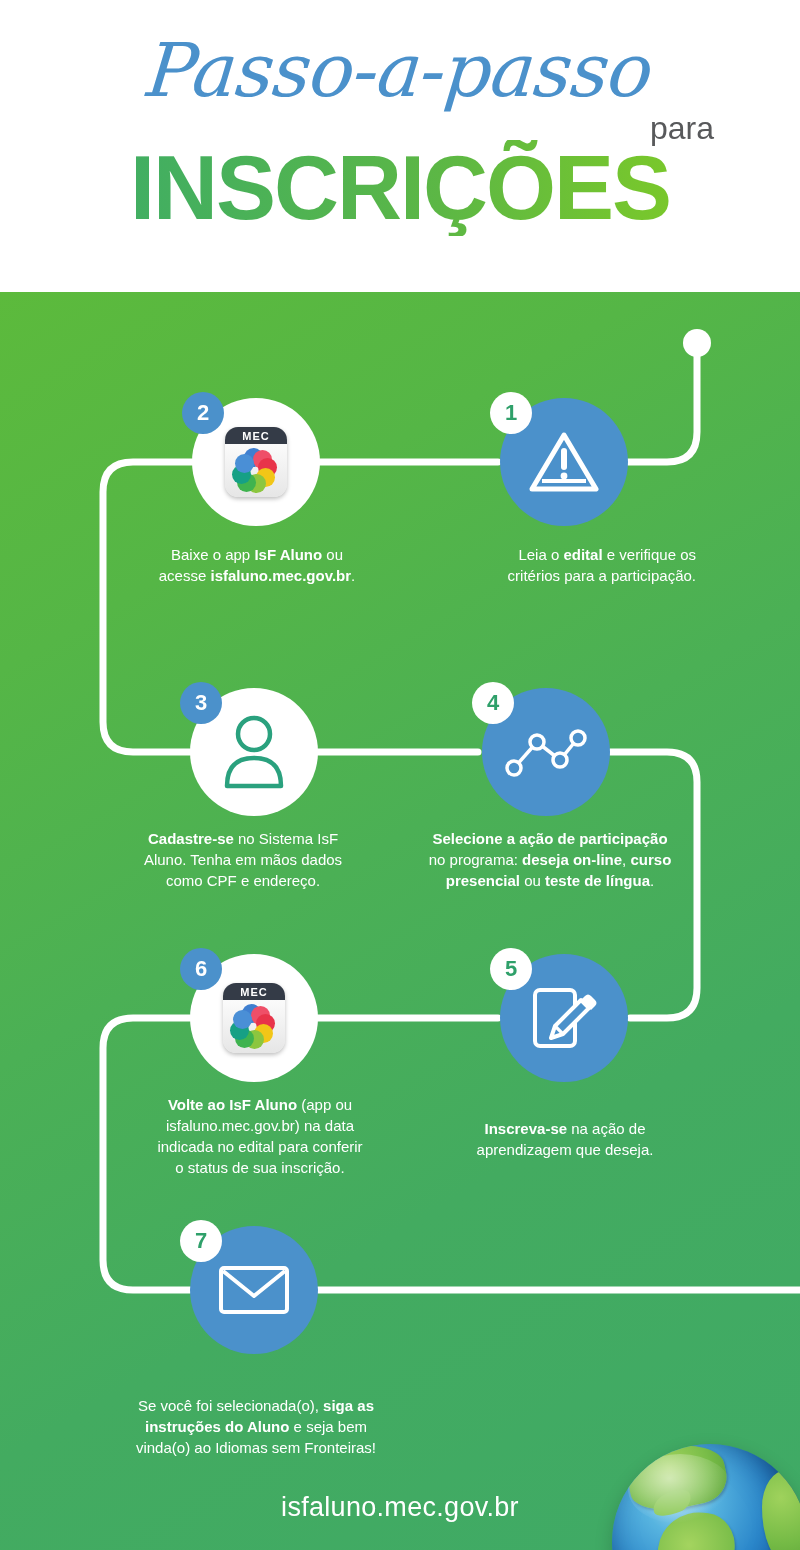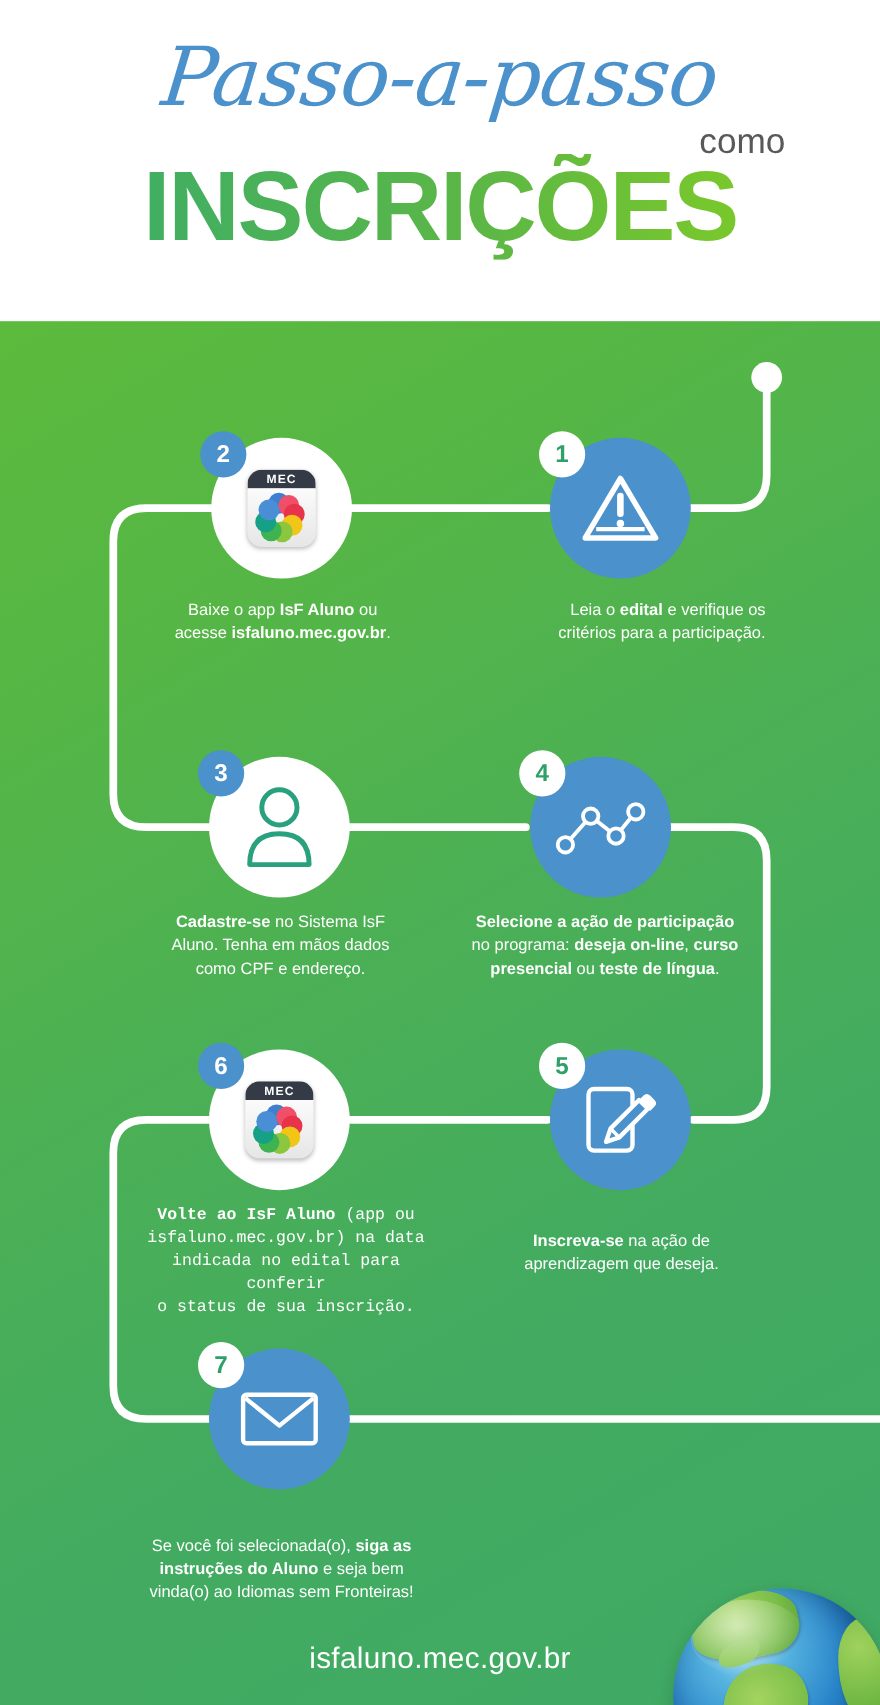--- a/index.html
+++ b/index.html
@@ -157,21 +157,21 @@
     position:absolute; left:0; top:1200px; width:800px;
     text-align:center; color:#ffffff; font-size:27px; font-weight:300;
     letter-spacing:.3px;
   }
 </style>
 </head>
 <body>
 
 <div id="header">
   <div id="title-script">Passo-a-passo</div>
-  <div id="title-para">como</div>
+  <div id="title-para">para</div>
   <div id="title-main">INSCRIÇÕES</div>
 </div>
 
 <div id="panel">
 
   <div id="globe">
     <div class="land" id="land-na"></div>
     <div class="land" id="land-ca"></div>
     <div class="land" id="land-sa"></div>
     <div class="land" id="land-af"></div>
@@ -240,21 +240,21 @@
   <div class="step" style="left:190px; top:396px;">
     <div class="disc white"></div>
     <div class="badge blue-bg" style="left:-10px; top:-6px;">3</div>
     <div class="icon-wrap">
       <svg width="66" height="76" viewBox="0 0 66 76">
         <circle cx="33" cy="20" r="16" fill="none" stroke="#2aa17e" stroke-width="4.5"></circle>
         <path d="M6 72 q0 -28 27 -28 q27 0 27 28 Z" fill="none" stroke="#2aa17e" stroke-width="4.5" stroke-linejoin="round"></path>
       </svg>
     </div>
   </div>
-  <div class="caption" style="left:124px; top:536px; width:262px;"><b>Cadastre-se</b> no Sistema IsF<br>Aluno. Tenha em mãos dados<br>como CPF e endereço.</div>
+  <div class="caption" style="left:112px; top:536px; width:262px;"><b>Cadastre-se</b> no Sistema IsF<br>Aluno. Tenha em mãos dados<br>como CPF e endereço.</div>
 
   <div class="step" style="left:482px; top:396px;">
     <div class="disc blue"></div>
     <div class="badge white-bg" style="left:-10px; top:-6px;">4</div>
     <div class="icon-wrap">
       <svg width="82" height="52" viewBox="0 0 82 52">
         <polyline points="9,42 32,16 55,34 73,12" fill="none" stroke="#ffffff" stroke-width="3.5"></polyline>
         <circle cx="9" cy="42" r="7" fill="#4b91cb" stroke="#ffffff" stroke-width="3.5"></circle>
         <circle cx="32" cy="16" r="7" fill="#4b91cb" stroke="#ffffff" stroke-width="3.5"></circle>
         <circle cx="55" cy="34" r="7" fill="#4b91cb" stroke="#ffffff" stroke-width="3.5"></circle>
@@ -290,21 +290,21 @@
           <div class="petal" style="left:33px;top:14px; background:#e8344a;"></div>
           <div class="petal" style="left:31px;top:24px; background:#f2c617;"></div>
           <div class="petal" style="left:22px;top:30px; background:#8cc63f;"></div>
           <div class="petal" style="left:12px;top:29px; background:#3fb34f;"></div>
           <div class="petal" style="left:7px; top:21px; background:#16a085;"></div>
           <div class="petal" style="left:10px;top:10px; background:#4a8fd6;"></div>
         </div>
       </div>
     </div>
   </div>
-  <div class="caption" style="left:124px; top:802px; width:272px;font-family:Liberation Mono, monospace;"><b>Volte ao IsF Aluno</b> (app ou<br>isfaluno.mec.gov.br) na data<br>indicada no edital para conferir<br>o status de sua inscrição.</div>
+  <div class="caption" style="left:124px; top:802px; width:272px;"><b>Volte ao IsF Aluno</b> (app ou<br>isfaluno.mec.gov.br) na data<br>indicada no edital para conferir<br>o status de sua inscrição.</div>
 
   <div class="step" style="left:190px; top:934px;">
     <div class="disc blue"></div>
     <div class="badge white-bg" style="left:-10px; top:-6px;">7</div>
     <div class="icon-wrap">
       <svg width="74" height="54" viewBox="0 0 74 54">
         <rect x="4" y="5" width="66" height="44" rx="3" fill="none" stroke="#ffffff" stroke-width="4"></rect>
         <polyline points="6,8 37,33 68,8" fill="none" stroke="#ffffff" stroke-width="4" stroke-linejoin="round"></polyline>
       </svg>
     </div>

